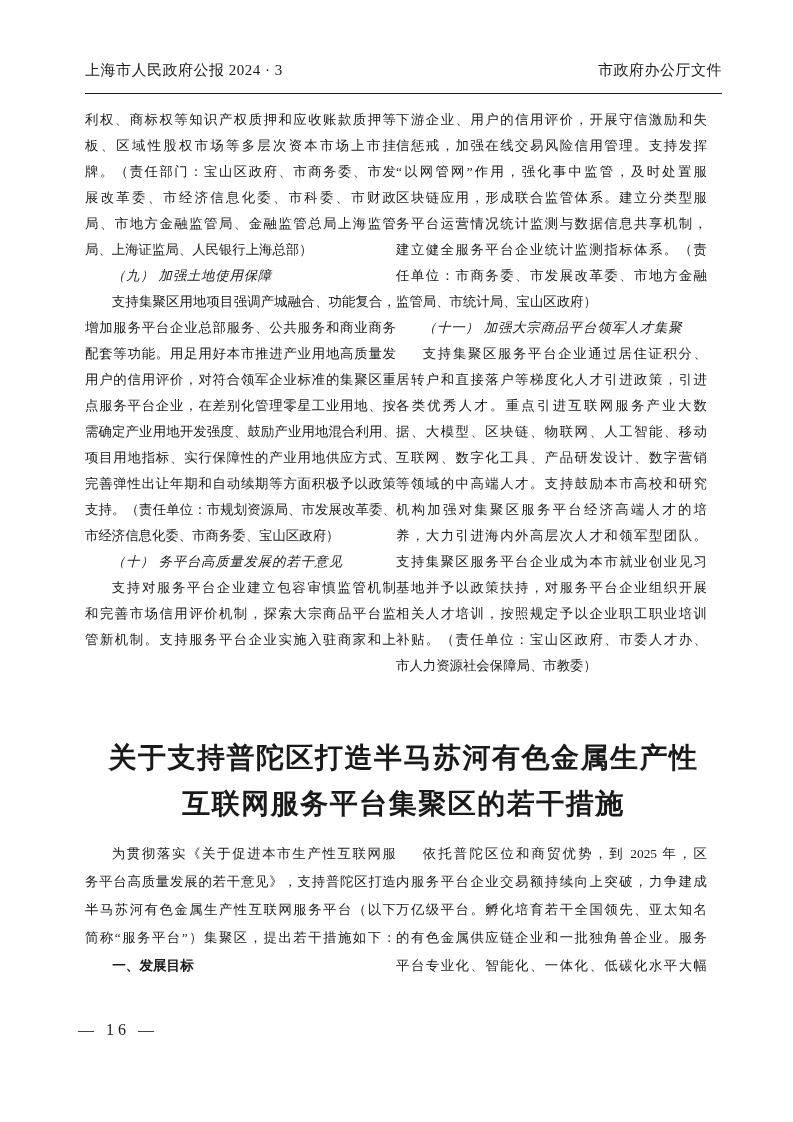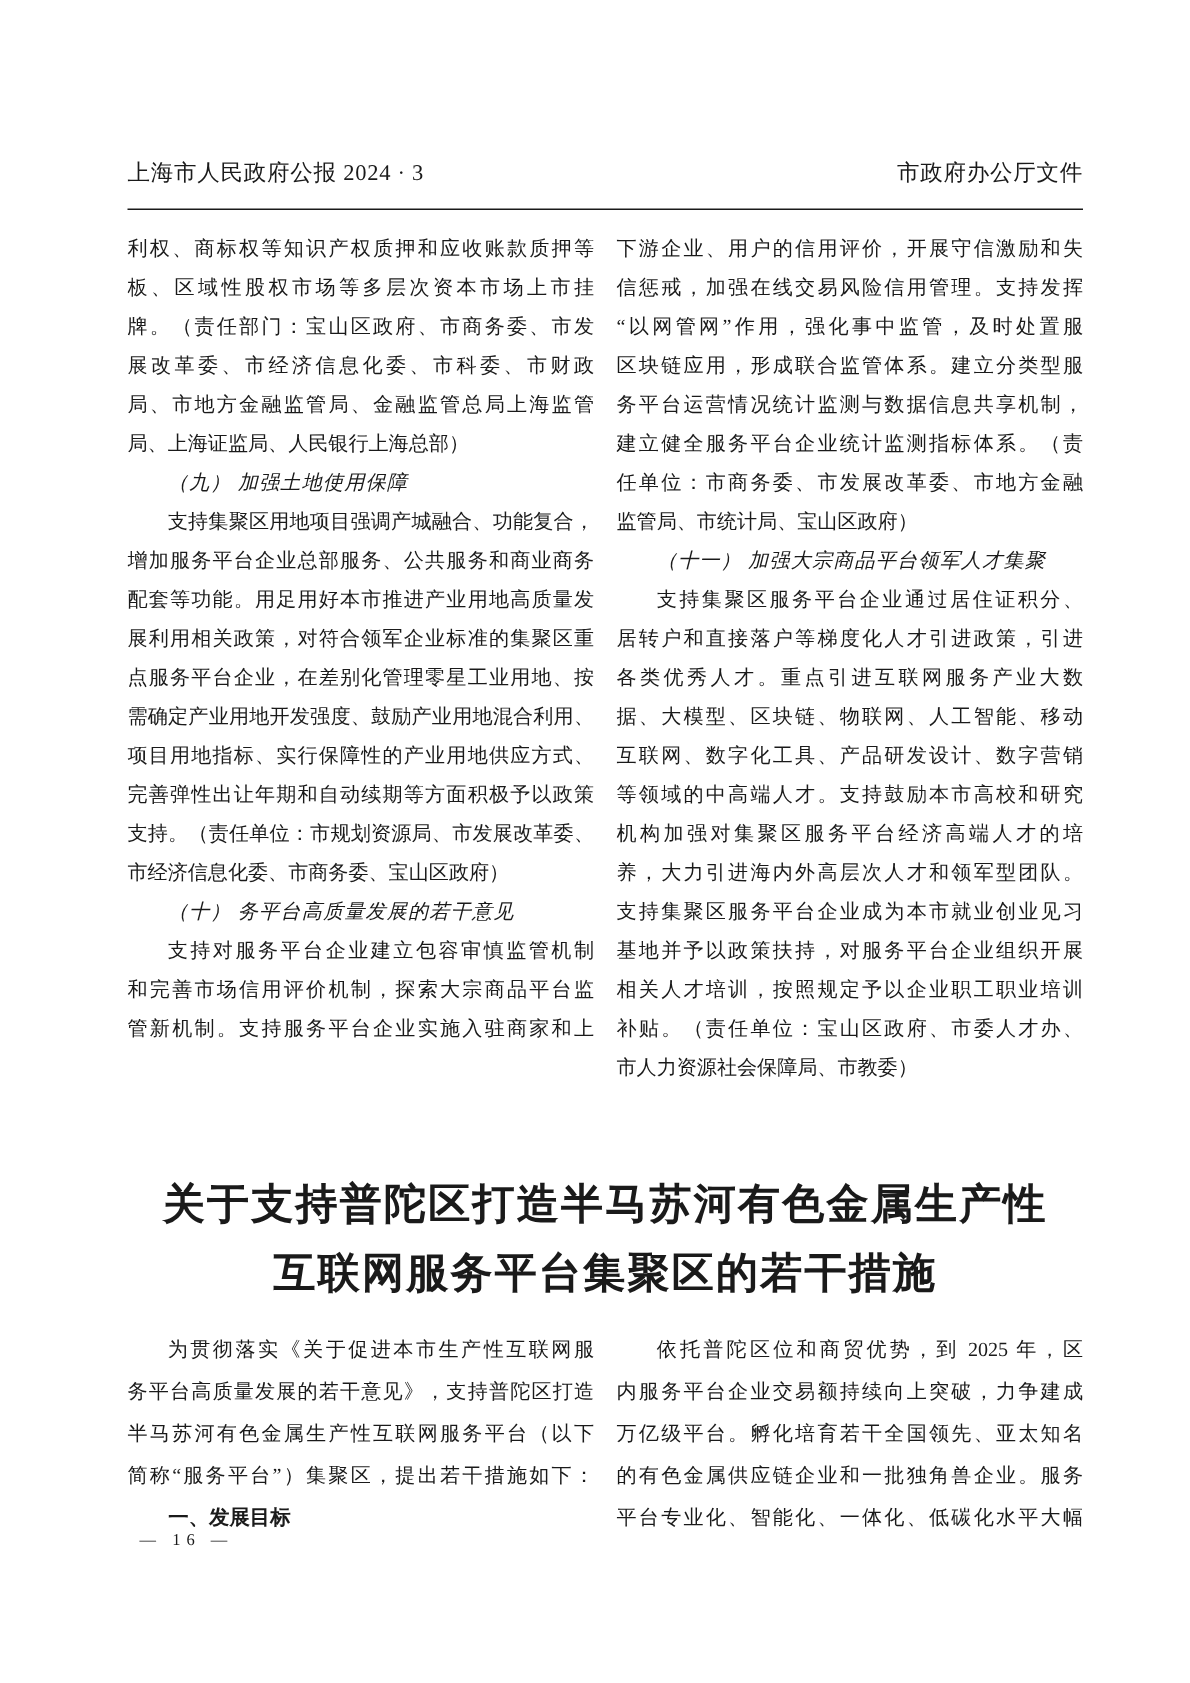--- a/index.html
+++ b/index.html
@@ -13,35 +13,33 @@
   }
   .page {
     position: relative;
     width: 793px; height: 1122px;
     padding: 58px 71px 0 85px;
     background: #ffffff;
   }
   .page-header {
     display: flex;
     justify-content: space-between;
-    align-items: center;
+    align-items: flex-end;
     font-size: 15px;
     letter-spacing: 0.5px;
     height: 22px;
-    margin-top: 46px;
   }
   .header-rule {
     margin-top: 13px;
     border: none;
     border-top: 1.6px solid #1a1a1a;
     height: 0;
   }
   .two-col {
     display: flex;
-    gap: 15px;
     margin-top: 13px;
   }
   .col { width: 311px; }
   .top .line { line-height: 26px; }
   .bottom .line { line-height: 28px; }
   .line {
     font-size: 13.4px;
     text-align: justify;
     text-align-last: justify;
     text-justify: inter-character;
@@ -67,23 +65,23 @@
     margin-top: 56px;
     text-align: center;
     font-size: 28px;
     font-weight: bold;
     line-height: 46px;
     letter-spacing: 1.5px;
     font-family: "Liberation Serif", "DejaVu Serif", serif;
   }
   .page-number {
     position: absolute;
-    left: 93px;
+    left: 78px;
     top: 1021px;
-    font-size: 11px;
+    font-size: 16px;
     letter-spacing: 4px;
   }
 </style>
 </head>
 <body>
 
 <div class="page">
 
   <div class="page-header">
     <span>上海市人民政府公报 2024 · 3</span>
@@ -97,21 +95,21 @@
         <div class="line body">利权、商标权等知识产权质押和应收账款质押等</div>
         <div class="line body">板、区域性股权市场等多层次资本市场上市挂</div>
         <div class="line body">牌。（责任部门：宝山区政府、市商务委、市发</div>
         <div class="line body">展改革委、市经济信息化委、市科委、市财政</div>
         <div class="line body">局、市地方金融监管局、金融监管总局上海监管</div>
         <div class="line end">局、上海证监局、人民银行上海总部）</div>
         <div class="line kai">（九） 加强土地使用保障</div>
         <div class="line indent">支持集聚区用地项目强调产城融合、功能复合，</div>
         <div class="line body">增加服务平台企业总部服务、公共服务和商业商务</div>
         <div class="line body">配套等功能。用足用好本市推进产业用地高质量发</div>
-        <div class="line body">展利用相关政策，对符合领军企业标准的集聚区重</div>
+        <div class="line body">用户的信用评价，对符合领军企业标准的集聚区重</div>
         <div class="line body">点服务平台企业，在差别化管理零星工业用地、按</div>
         <div class="line body">需确定产业用地开发强度、鼓励产业用地混合利用、</div>
         <div class="line body">项目用地指标、实行保障性的产业用地供应方式、</div>
         <div class="line body">完善弹性出让年期和自动续期等方面积极予以政策</div>
         <div class="line body">支持。（责任单位：市规划资源局、市发展改革委、</div>
         <div class="line end">市经济信息化委、市商务委、宝山区政府）</div>
         <div class="line kai">（十） 务平台高质量发展的若干意见</div>
         <div class="line indent">支持对服务平台企业建立包容审慎监管机制</div>
         <div class="line body">和完善市场信用评价机制，探索大宗商品平台监</div>
         <div class="line body">管新机制。支持服务平台企业实施入驻商家和上</div>

